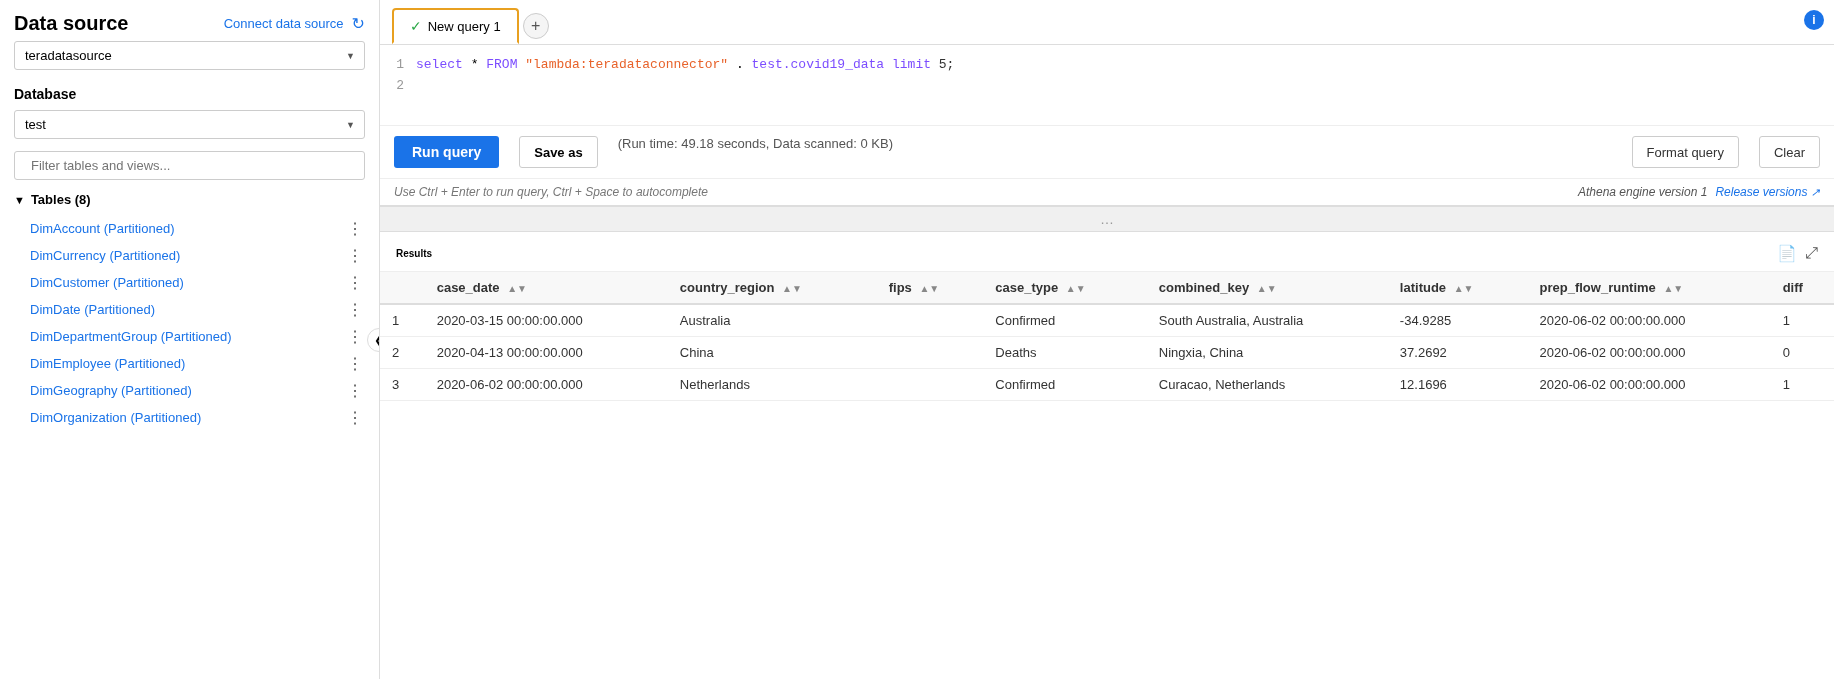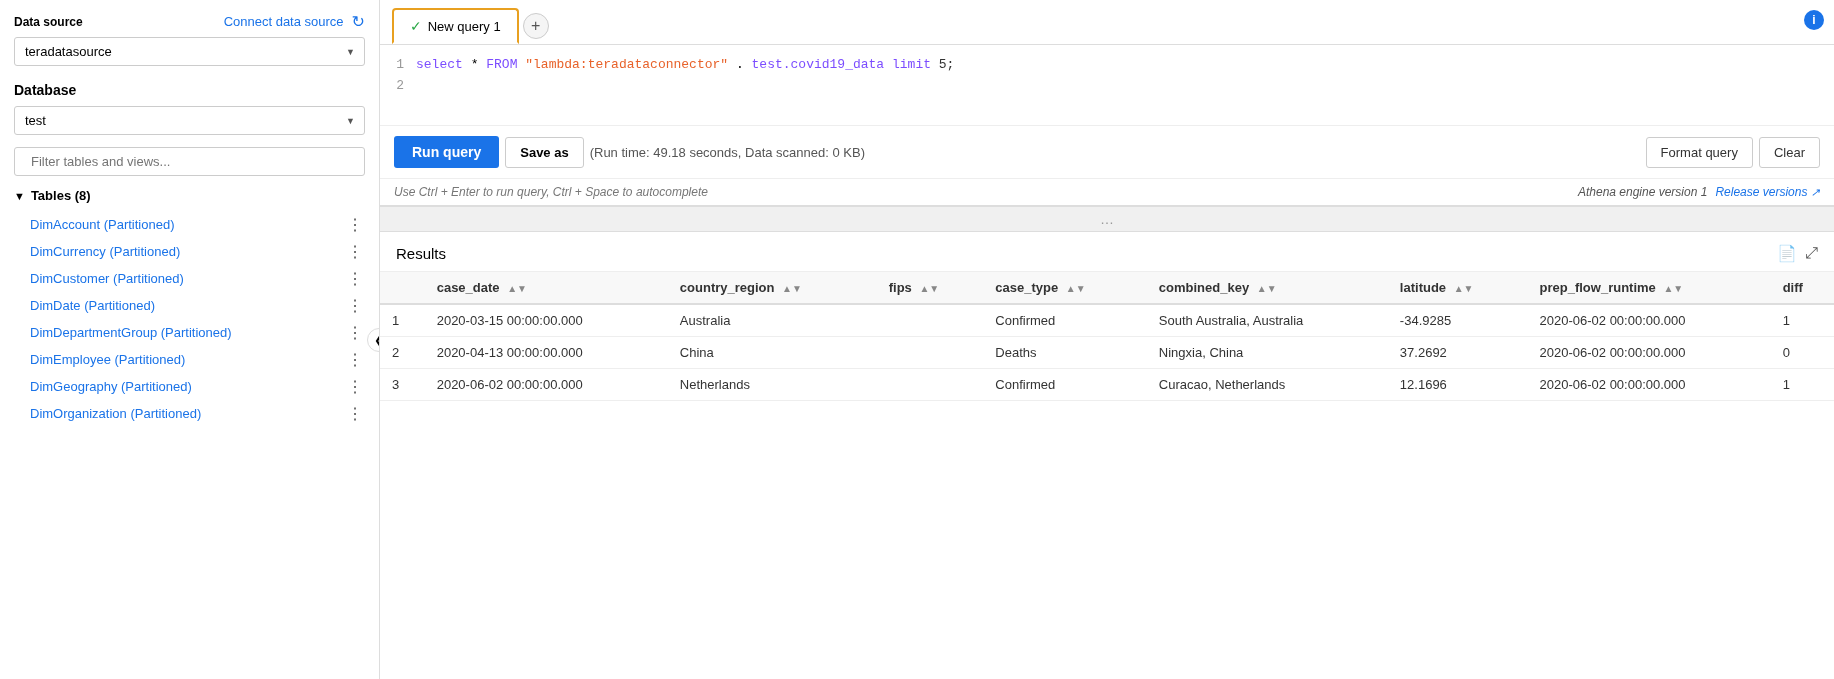--- a/index.html
+++ b/index.html
@@ -14,21 +14,21 @@
       padding: 12px 14px;
       overflow-y: auto;
       position: relative;
     }
     .sidebar-header-row {
       display: flex;
       justify-content: space-between;
       align-items: center;
       margin-bottom: 6px;
     }
-    .sidebar-title { font-weight: 700; font-size: 12px; }
+    .sidebar-title { font-weight: 700; font-size: 20px; }
     .connect-link { color: #1a73e8; cursor: pointer; font-size: 13px; }
     .refresh-icon { color: #1a73e8; font-size: 16px; cursor: pointer; }
     .sidebar-select {
       width: 100%;
       padding: 6px 10px;
       border: 1px solid #ccc;
       border-radius: 3px;
       background: #fff;
       font-size: 13px;
       appearance: none;
@@ -152,23 +152,22 @@
     .kw-select { color: #7c4dff; }
     .kw-from { color: #7c4dff; }
     .str-lambda { color: #e8622a; }
     .str-table { color: #7c4dff; }
     .kw-limit { color: #7c4dff; }
     .num { color: #333; }
 
     
     .query-toolbar {
       display: flex;
-      align-items: center;
       padding: 10px 14px;
-      gap: 6px;
+      gap: 20px;
       border-top: 1px solid #eee;
       background: #fff;
     }
     .btn-run {
       background: #1a73e8;
       color: #fff;
       border: none;
       padding: 8px 18px;
       border-radius: 3px;
       font-size: 14px;
@@ -238,21 +237,21 @@
       background: #fff;
       overflow: auto;
     }
     .results-header {
       display: flex;
       align-items: center;
       justify-content: space-between;
       padding: 12px 16px 8px 16px;
       border-bottom: 1px solid #eee;
     }
-    .results-title { font-weight: 400; font-size: 15px; }
+    .results-title { font-weight: 700; font-size: 10px; }
     .results-actions { display: flex; gap: 8px; }
     .results-icon { color: #555; font-size: 16px; cursor: pointer; }
 
     
     .results-table {
       width: 100%;
       border-collapse: collapse;
       font-size: 13px;
     }
     .results-table th {

